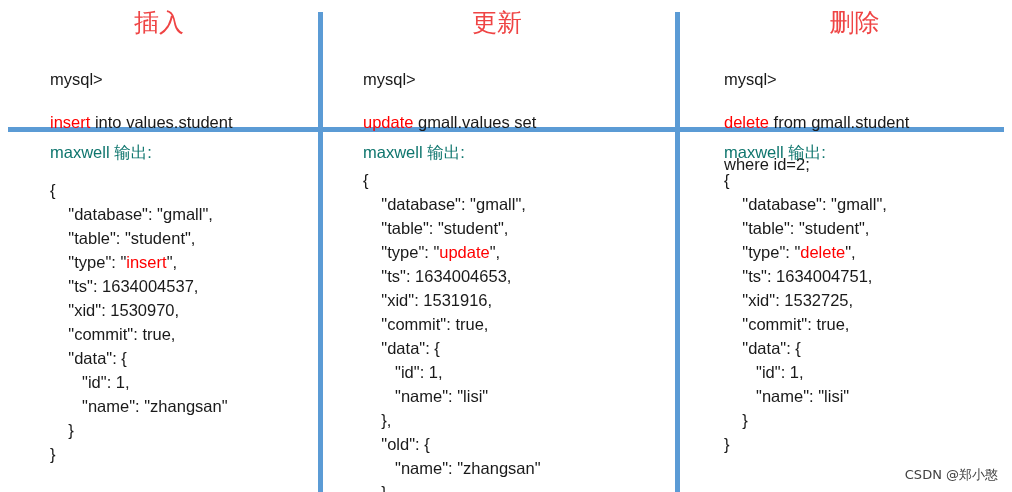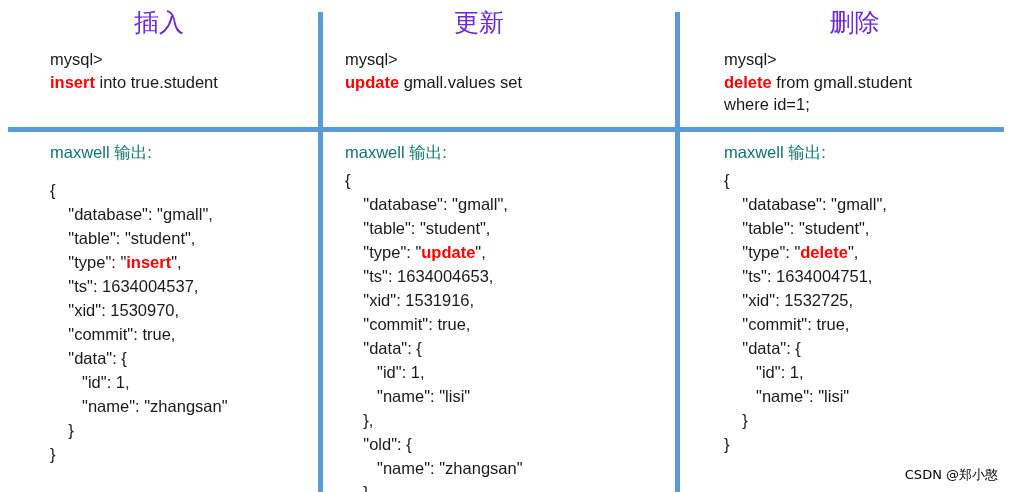--- a/index.html
+++ b/index.html
@@ -39,53 +39,53 @@
     background: #5b9bd5;
   }
 
   
   .column {
     position: absolute;
     top: 0;
     height: 492px;
   }
   #col-insert { left: 0px;   width: 318px; }
-  #col-update { left: 305px; width: 348px; }
+  #col-update { left: 323px; width: 348px; }
   #col-delete { left: 680px; width: 349px; }
 
   .col-title {
     position: absolute;
     top: 6px;
     left: 0;
     width: 100%;
     text-align: center;
     font-size: 25px;
     line-height: 34px;
-    color: #6d28d9;
+    color: #ef4444;
     font-family: "DejaVu Sans", "Liberation Sans", sans-serif;
     white-space: nowrap;
   }
 
   
   .sql-block {
     position: absolute;
     top: 48px;
     font-size: 16.5px;
     line-height: 22.5px;
     color: #1a1a1a;
     white-space: nowrap;
   }
   #col-insert .sql-block { left: 50px; }
   #col-update .sql-block { left: 40px; }
   #col-delete .sql-block { left: 44px; }
 
-  .sql-line { display: block; }
+  .sql-line { display: block; margin-top: 20px; }
   .kw {
     color: #ff0000;
-    font-weight: bold;
+    font-weight: normal;
   }
 
   
   .out-label {
     position: absolute;
     font-size: 16.5px;
     line-height: 22px;
     color: #0f766e;
     white-space: nowrap;
   }
@@ -106,60 +106,60 @@
 
   .json-line { display: block; }
 
   
   #watermark {
     position: absolute;
     right: 14px;
     bottom: 8px;
     font-size: 13px;
     line-height: 18px;
-    color: #000000;
+    color: #404040;
     white-space: nowrap;
     font-family: "DejaVu Sans", "Liberation Sans", sans-serif;
   }
 </style>
 </head>
 <body>
 
 <div id="canvas">
 
   <div id="vrule-1" class="vrule"></div>
   <div id="vrule-2" class="vrule"></div>
 
   <div class="hrule"></div>
 
   <div id="col-insert" class="column">
     <div class="col-title">插入</div>
     <div class="sql-block">
       <span class="sql-line">mysql&gt;</span>
-      <span class="sql-line"><span class="kw">insert</span><span> into true.student</span></span>
+      <span class="sql-line"><span class="kw">insert</span><span> into values.student</span></span>
     </div>
     <div class="out-label">maxwell 输出:</div>
     <div class="json-block"><span class="json-line">{</span><span class="json-line">    "database": "gmall",</span><span class="json-line">    "table": "student",</span><span class="json-line"><span>    "type": "</span><span class="kw">insert</span><span>",</span></span><span class="json-line">    "ts": 1634004537,</span><span class="json-line">    "xid": 1530970,</span><span class="json-line">    "commit": true,</span><span class="json-line">    "data": {</span><span class="json-line">       "id": 1,</span><span class="json-line">       "name": "zhangsan"</span><span class="json-line">    }</span><span class="json-line">}</span></div>
   </div>
 
   <div id="col-update" class="column">
     <div class="col-title">更新</div>
     <div class="sql-block">
       <span class="sql-line">mysql&gt;</span>
       <span class="sql-line"><span class="kw">update</span><span> gmall.values set</span></span>
     </div>
     <div class="out-label">maxwell 输出:</div>
     <div class="json-block"><span class="json-line">{</span><span class="json-line">    "database": "gmall",</span><span class="json-line">    "table": "student",</span><span class="json-line"><span>    "type": "</span><span class="kw">update</span><span>",</span></span><span class="json-line">    "ts": 1634004653,</span><span class="json-line">    "xid": 1531916,</span><span class="json-line">    "commit": true,</span><span class="json-line">    "data": {</span><span class="json-line">       "id": 1,</span><span class="json-line">       "name": "lisi"</span><span class="json-line">    },</span><span class="json-line">    "old": {</span><span class="json-line">       "name": "zhangsan"</span><span class="json-line">    }</span></div>
   </div>
 
   <div id="col-delete" class="column">
     <div class="col-title">删除</div>
     <div class="sql-block">
       <span class="sql-line">mysql&gt;</span>
       <span class="sql-line"><span class="kw">delete</span><span> from gmall.student</span></span>
-      <span class="sql-line">where id=1;</span>
+      <span class="sql-line">where id=2;</span>
     </div>
     <div class="out-label">maxwell 输出:</div>
     <div class="json-block"><span class="json-line">{</span><span class="json-line">    "database": "gmall",</span><span class="json-line">    "table": "student",</span><span class="json-line"><span>    "type": "</span><span class="kw">delete</span><span>",</span></span><span class="json-line">    "ts": 1634004751,</span><span class="json-line">    "xid": 1532725,</span><span class="json-line">    "commit": true,</span><span class="json-line">    "data": {</span><span class="json-line">       "id": 1,</span><span class="json-line">       "name": "lisi"</span><span class="json-line">    }</span><span class="json-line">}</span></div>
   </div>
 
   <div id="watermark">CSDN @郑小憨</div>
 </div>
 
 </body></html>

